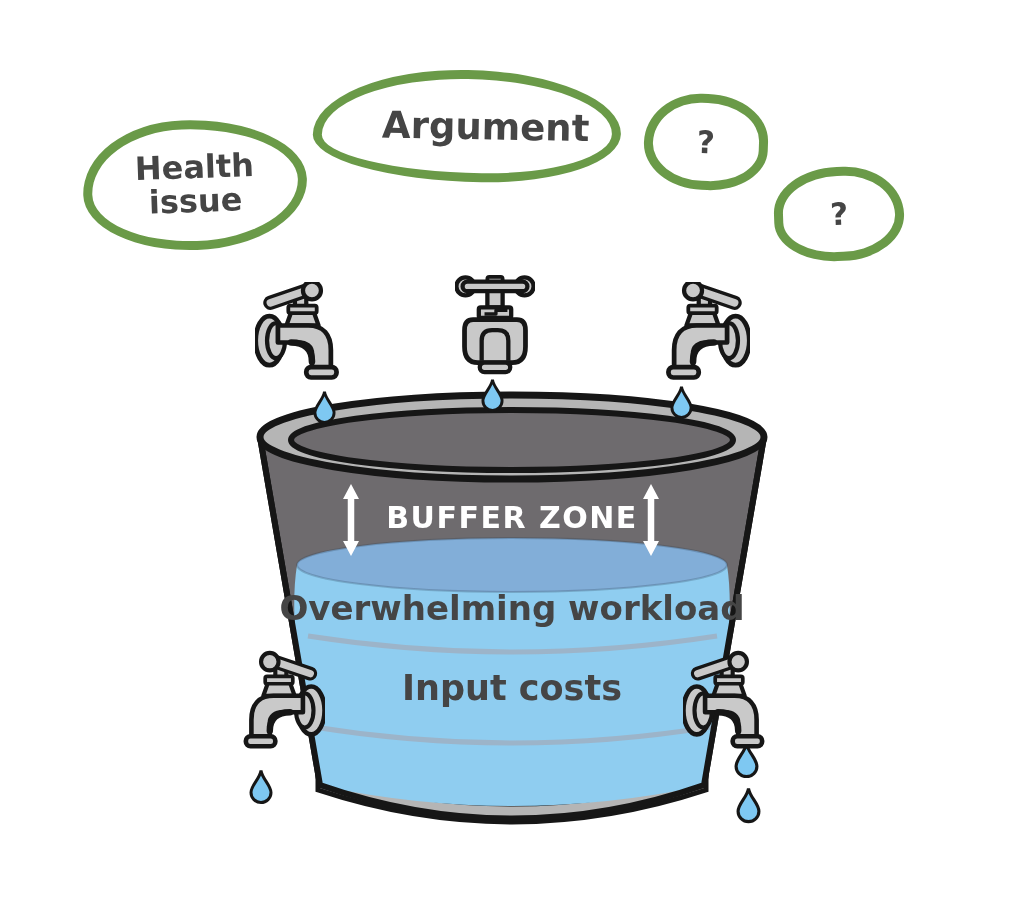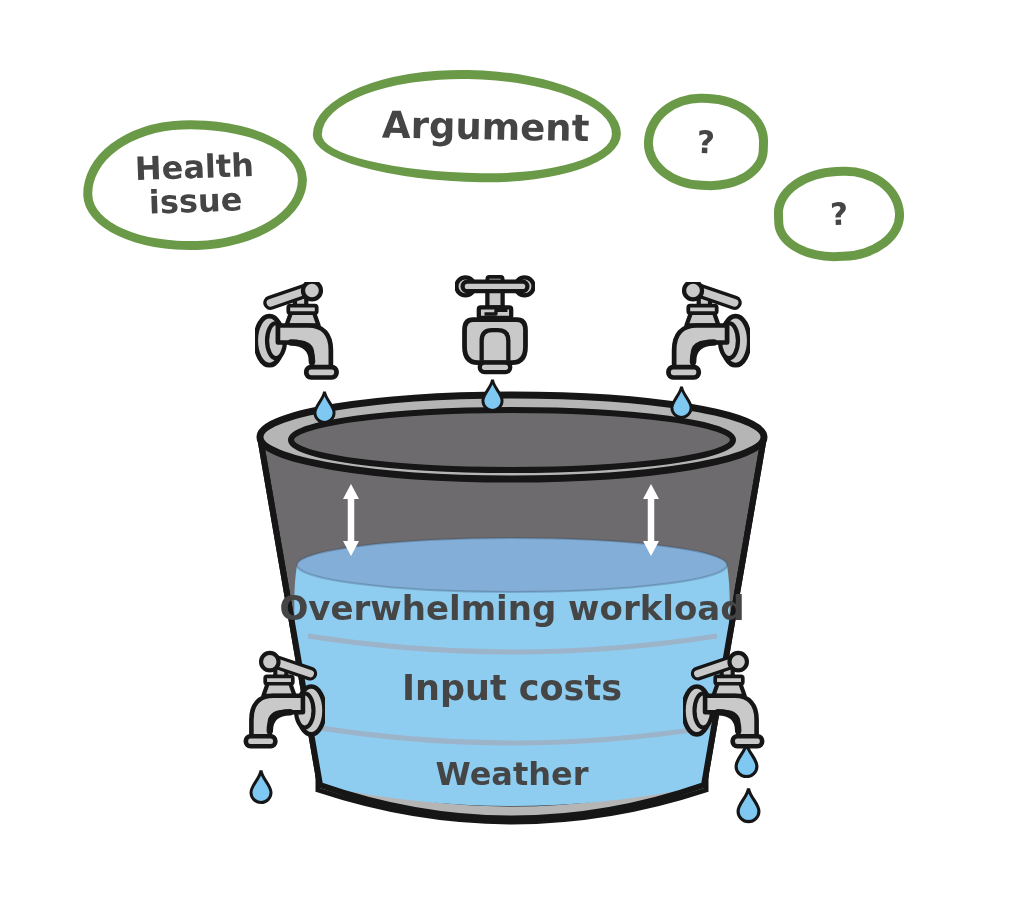--- a/index.html
+++ b/index.html
@@ -117,30 +117,30 @@
 
     <path d="M78,256 Q282,288 487,256" fill="none" stroke="#9cb4c9" stroke-width="5"></path>
     <path d="M84,347 Q282,379 481,347" fill="none" stroke="#9cb4c9" stroke-width="5"></path>
 
     <path d="M30,57 L90,405 Q282,472 474,405 L534,57" fill="none" stroke="#161616" stroke-width="6" stroke-linejoin="round"></path>
 
     <ellipse cx="282" cy="57" rx="252" ry="42" fill="#b5b5b5" stroke="#161616" stroke-width="7"></ellipse>
     <ellipse cx="282" cy="60" rx="221" ry="30" fill="#6e6b6e" stroke="#161616" stroke-width="6"></ellipse>
   </svg>
 
+  <div class="bucket-label buffer-label">BUFFER ZONE</div>
   <svg class="arrow-v arrow-left" viewBox="0 0 22 74">
       <use href="#sym-arrow-v"></use>
     </svg>
   <svg class="arrow-v arrow-right" viewBox="0 0 22 74">
       <use href="#sym-arrow-v"></use>
     </svg>
 
   <div class="bucket-label layer-1">Input costs</div>
   <div class="bucket-label layer-0">Overwhelming workload</div>
-  <div class="bucket-label layer-2">Weather</div>
 
   <svg class="drop drop-tl" viewBox="0 0 24 34">
       <use href="#sym-drop"></use>
     </svg>
   <svg class="drop drop-tc" viewBox="0 0 24 34">
       <use href="#sym-drop"></use>
     </svg>
   <svg class="drop drop-tr" viewBox="0 0 24 34">
       <use href="#sym-drop"></use>
     </svg>

